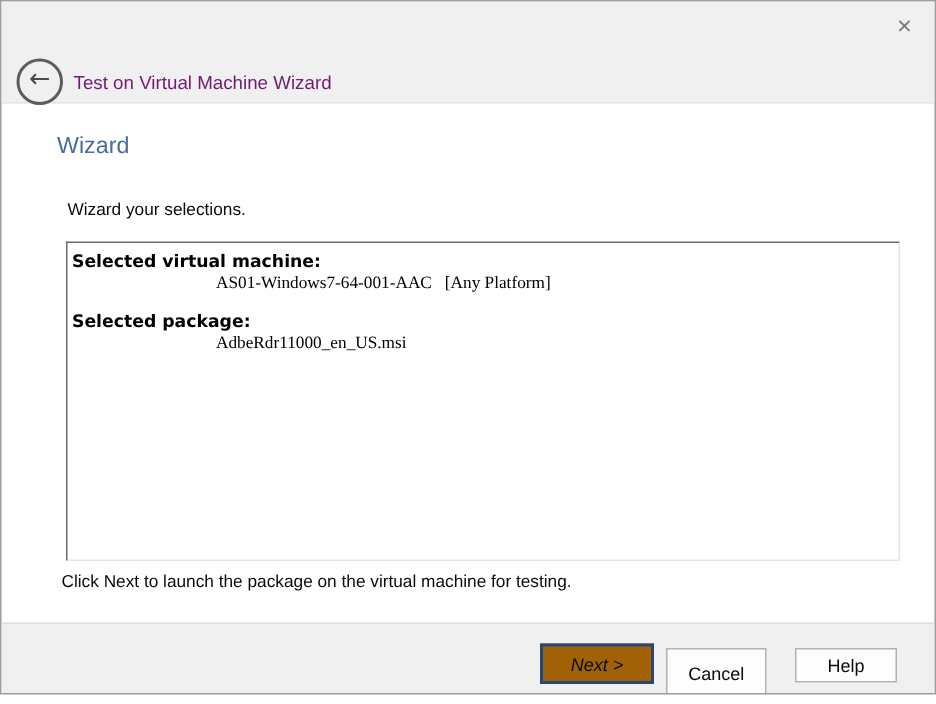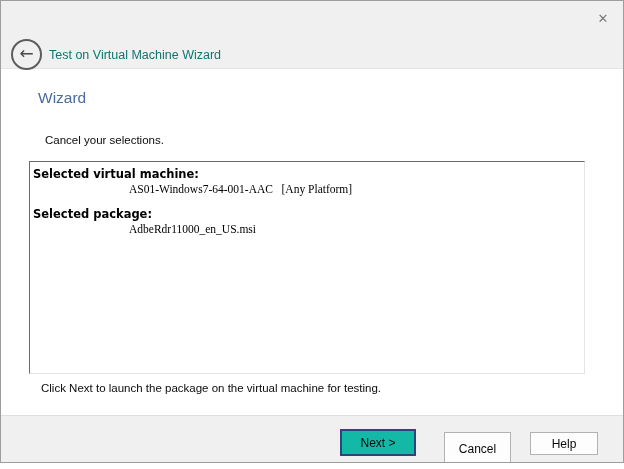--- a/index.html
+++ b/index.html
@@ -23,41 +23,41 @@
     border:2px solid #5c5c5c;border-radius:50%;
     display:flex;align-items:center;justify-content:center;
     background:transparent;cursor:pointer;
   }
   .back-btn .glyph{
     font-family:"DejaVu Sans", sans-serif;
     font-size:17px;line-height:1;color:#4a4a4a;margin-top:-2px;
   }
   .win-title{
     position:absolute;left:48px;top:47px;
-    font-size:12.5px;color:#0f766e;
+    font-size:12.5px;color:#701a75;
   }
   .close-btn{
     position:absolute;right:11px;top:8px;width:18px;height:18px;
     display:flex;align-items:center;justify-content:center;cursor:pointer;
   }
   .close-btn .glyph{
     font-family:"DejaVu Sans", sans-serif;
     font-size:13px;color:#7b7b7b;line-height:1;
   }
   
   .page-heading{
     position:absolute;left:37px;top:88px;
     font-size:15.5px;color:var(--heading-color,#4a6b9e);
   }
   .instruction{
     position:absolute;left:44px;top:133px;
     font-size:11.5px;color:#0a0a0a;
   }
   .summary-box{
-    position:absolute;left:28px;top:160px;width:556px;height:213px;
+    position:absolute;left:43px;top:160px;width:556px;height:213px;
     box-sizing:border-box;background:#ffffff;
     border-style:solid;border-width:1px;
     border-color:#6b6b6b #e4e4e4 #e4e4e4 #6b6b6b;
     padding:5px 2px 0 2px;
     font-family:"DejaVu Sans", sans-serif;
     font-size:11.5px;color:#000;
   }
   .sum-group{margin-bottom:10px;}
   .sum-label{font-weight:bold;line-height:15px;padding-left:1px;}
   .sum-value{line-height:15px;padding-left:97px;white-space:pre;font-family:Liberation Serif, serif;}
@@ -69,22 +69,22 @@
   .footer{
     position:absolute;left:0;right:0;bottom:0;height:46px;
     background:#f0f0f0;border-top:1px solid #dfdfdf;
   }
   .btn{
     position:absolute;box-sizing:border-box;
     font-family:"Liberation Sans", sans-serif;font-size:12px;color:#0a0a0a;
     display:flex;align-items:center;justify-content:center;cursor:pointer;
   }
   .btn-next{
-    left:339px;top:13px;width:76px;height:27px;
-    background:#14b8a6;border:2px solid var(--accent-color,#29477b);
+    left:359px;top:13px;width:76px;height:27px;
+    background:#a16207;border:2px solid var(--accent-color,#29477b);font-style:italic;
   }
   .btn-std{
     background:#fdfdfd;border:1px solid #b2b2b2;
   }
   .btn-cancel{left:443px;top:16px;width:67px;height:34px;}
   .btn-help{left:529px;top:16px;width:68px;height:23px;text-align:center;}
 </style>
 </head>
 <body>
 
@@ -94,21 +94,21 @@
     <div class="back-btn">
       <span class="glyph">←</span>
     </div>
     <div class="win-title">Test on Virtual Machine Wizard</div>
     <div class="close-btn">
       <span class="glyph">✕</span>
     </div>
   </div>
 
   <div class="page-heading">Wizard</div>
-  <div class="instruction">Cancel your selections.</div>
+  <div class="instruction">Wizard your selections.</div>
 
   <div class="summary-box">
     <div class="sum-group">
       <div class="sum-label">Selected virtual machine:</div>
       <div class="sum-value">AS01-Windows7-64-001-AAC   [Any Platform]</div>
     </div>
     <div class="sum-group">
       <div class="sum-label">Selected package:</div>
       <div class="sum-value">AdbeRdr11000_en_US.msi</div>
     </div>

